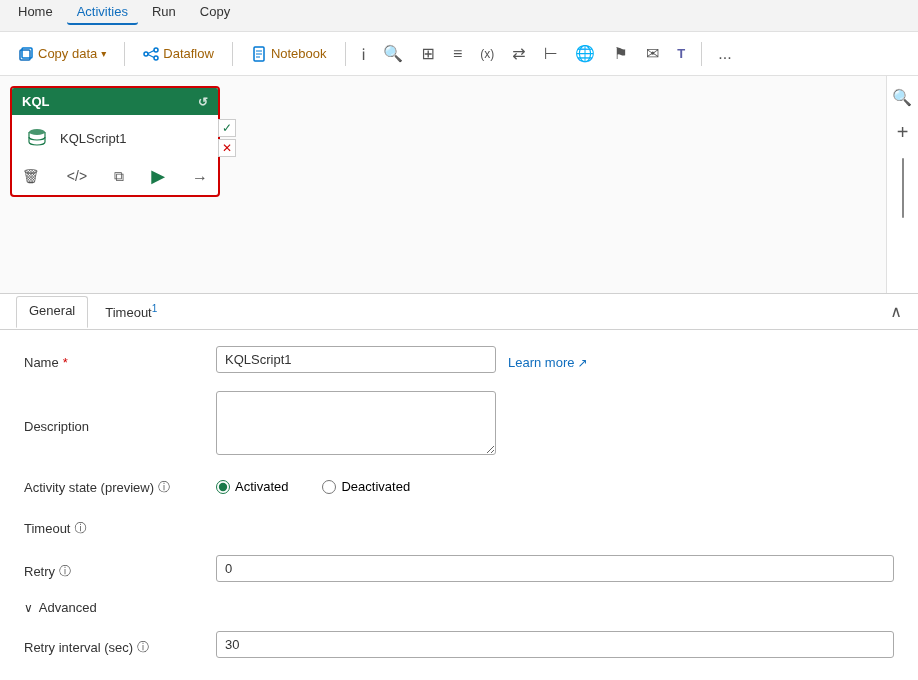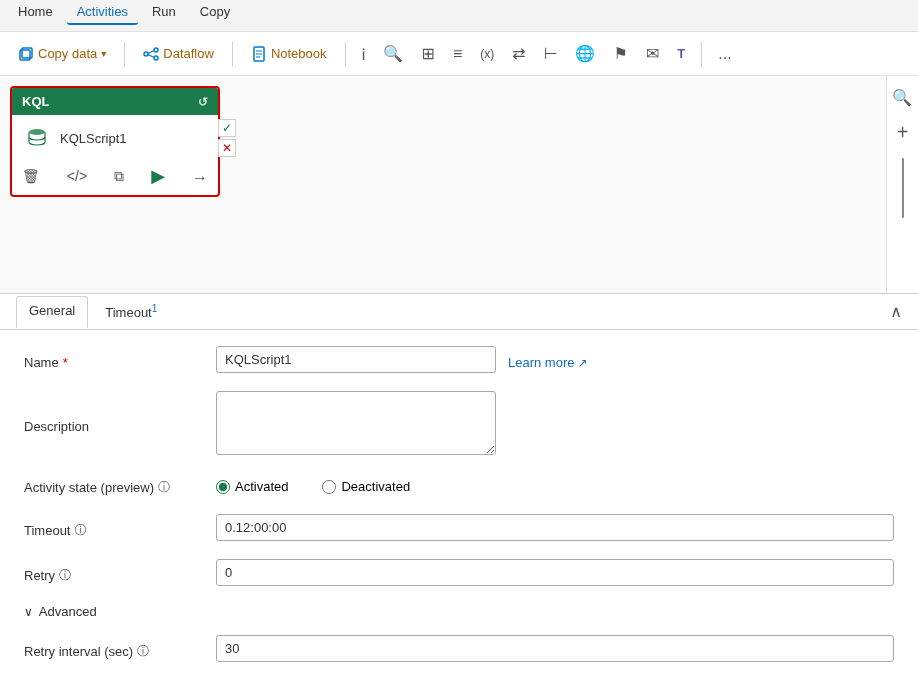--- a/index.html
+++ b/index.html
@@ -231,21 +231,20 @@
           <span>Deactivated</span>
         </label>
       </div>
     </div>
 
     <div class="form-row">
       <div class="form-label">
         <span>Timeout</span>
         <span class="info-icon">ⓘ</span>
       </div>
-      <input class="form-input" type="text" value="0.12:00:00" style="">
     </div>
 
     <div class="form-row">
       <div class="form-label">
         <span>Retry</span>
         <span class="info-icon">ⓘ</span>
       </div>
       <input class="form-input" type="text" value="0" style="">
     </div>
 

